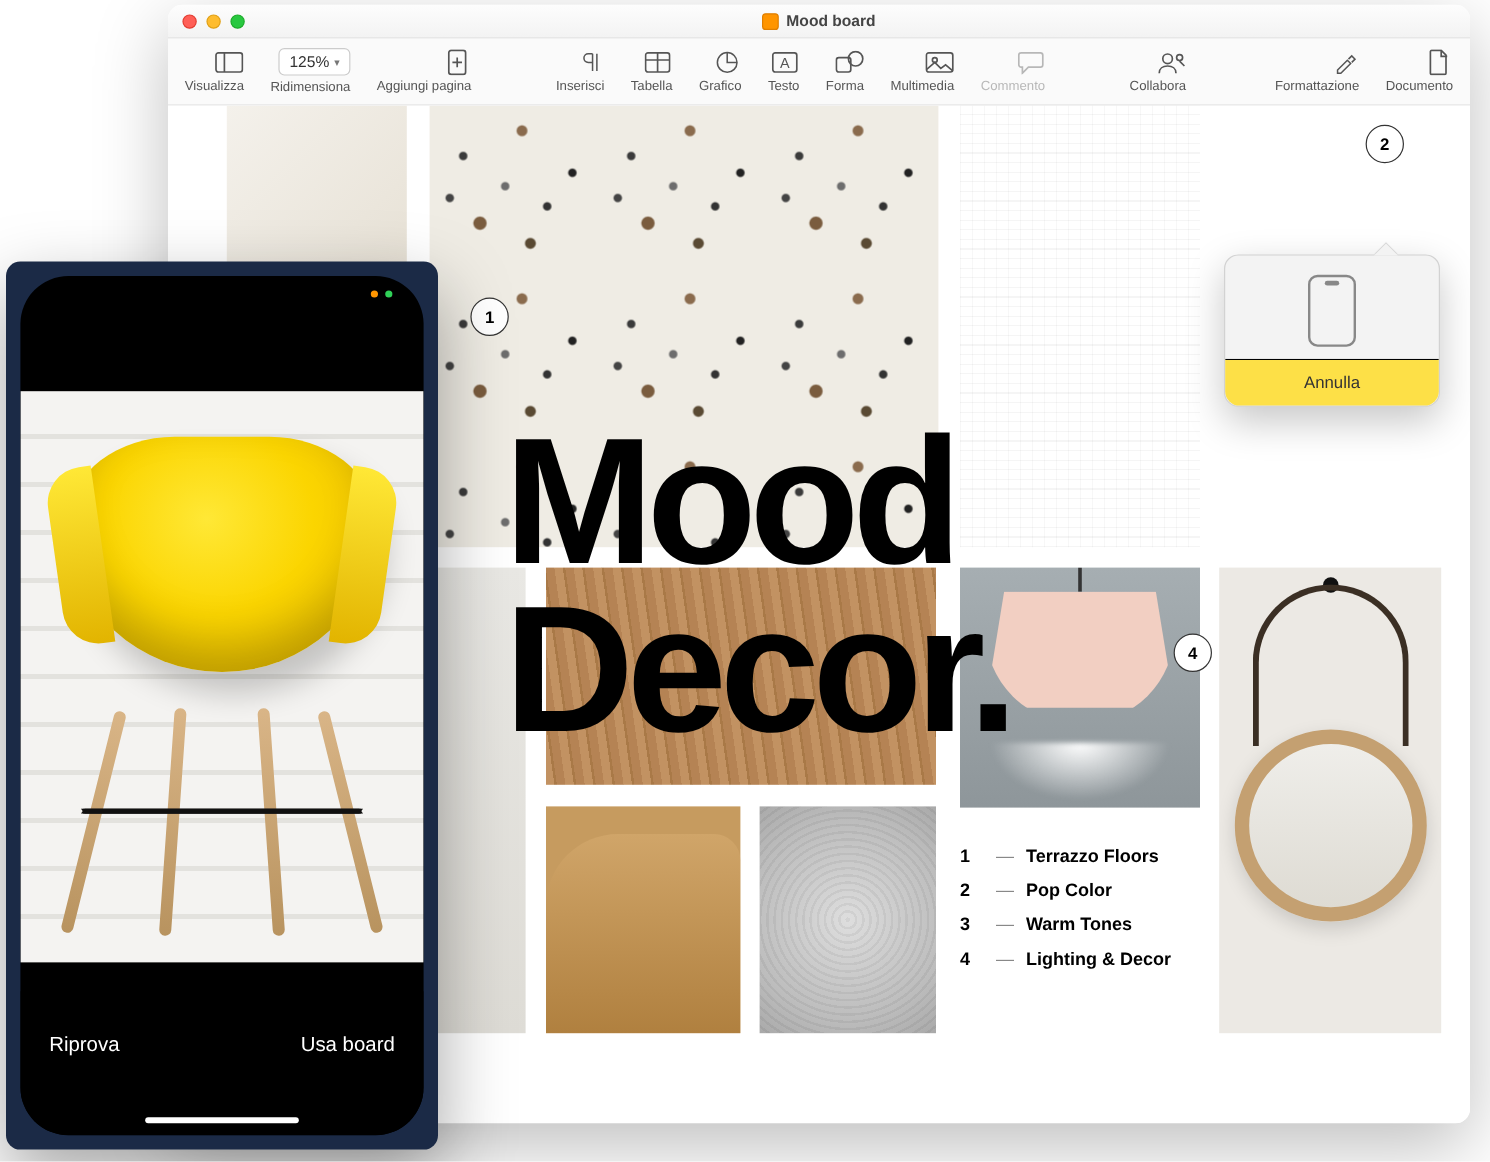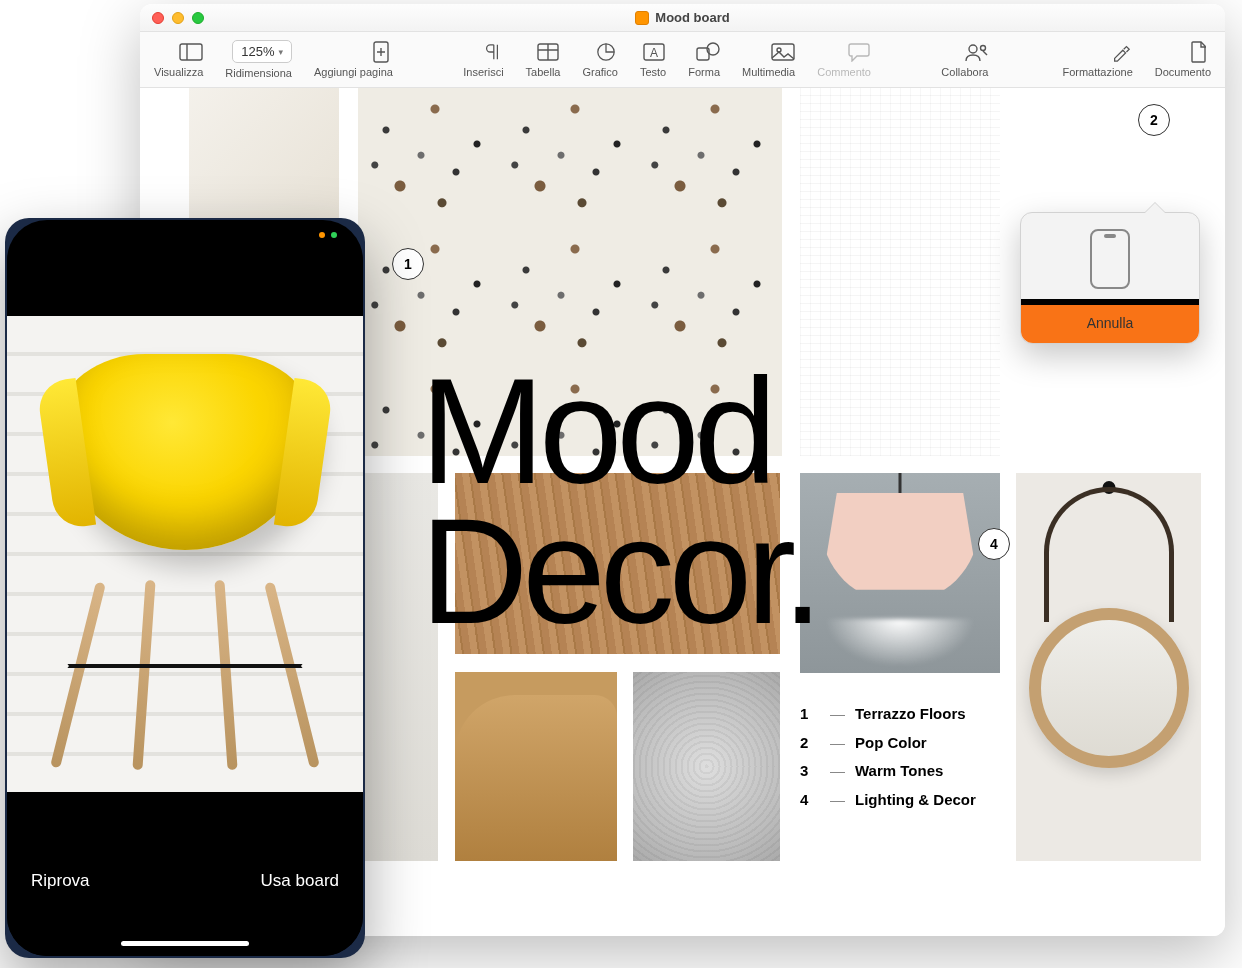--- a/index.html
+++ b/index.html
@@ -69,22 +69,22 @@
   background-size: 140px 140px;
 }
 
 .tile.concrete { left:660px; top:0; width:200px; height:368px;
   background: linear-gradient(#c9c9c9,#b3b3b3);
   background-image: repeating-linear-gradient(0deg,rgba(0,0,0,.04) 0 1px,transparent 1px 8px),
                     repeating-linear-gradient(90deg,rgba(0,0,0,.03) 0 1px,transparent 1px 10px);
 }
 
 .headline {
-  position:absolute; left:280px; top:274px;
-  font-size:150px; font-weight:400; line-height:.93; letter-spacing:-6px;
+  position:absolute; left:280px; top:260px;
+  font-size:150px; font-weight:700; line-height:.93; letter-spacing:-6px;
   color:#000; z-index:5;
 }
 
 .tile.wood { left:315px; top:385px; width:325px; height:181px;
   background: repeating-linear-gradient(82deg,#c29262 0 7px,#a97947 7px 9px,#b58354 9px 16px);
 }
 
 .tile.plaster { left:203px; top:385px; width:95px; height:388px;
   background: linear-gradient(#e9e8e4,#dedcd6); }
 
@@ -151,29 +151,29 @@
   border-bottom:10px solid #f3f3f3; filter: drop-shadow(0 -1px 0 #d2d2d2);
 }
 .pop-phone {
   width:40px; height:60px; margin:0 auto 10px; border:2px solid #888; border-radius:8px;
   position:relative;
 }
 .pop-phone::before { content:""; position:absolute; left:50%; top:3px; transform:translateX(-50%);
   width:12px; height:4px; background:#888; border-radius:2px; }
 .pop-text { font-size:13px; color:#333; padding:0 14px 12px; line-height:1.35; }
 .pop-cancel {
-  border-top:6px solid #000000; padding:10px 0 12px;
-  font-size:14px; color:#333; background:#f97316;
+  border-top:1px solid #000000; padding:10px 0 12px;
+  font-size:14px; color:#333; background:#fde047;
   border-radius:0 0 12px 12px;
 }
 
 
 .iphone {
   position:absolute; left:5px; top:218px; width:360px; height:740px;
-  border-radius:24px; background:#1b2a46; padding:2px;
+  border-radius:12px; background:#1b2a46; padding:12px;
   box-shadow: 0 24px 60px rgba(0,0,0,.35);
   z-index:50;
 }
 .iphone-screen {
   width:100%; height:100%; border-radius:40px; background:#000;
   overflow:hidden; position:relative;
 }
 .notch {
   position:absolute; left:50%; top:0; transform:translateX(-50%);
   width:150px; height:30px; background:#000; border-radius:0 0 20px 20px; z-index:5;

